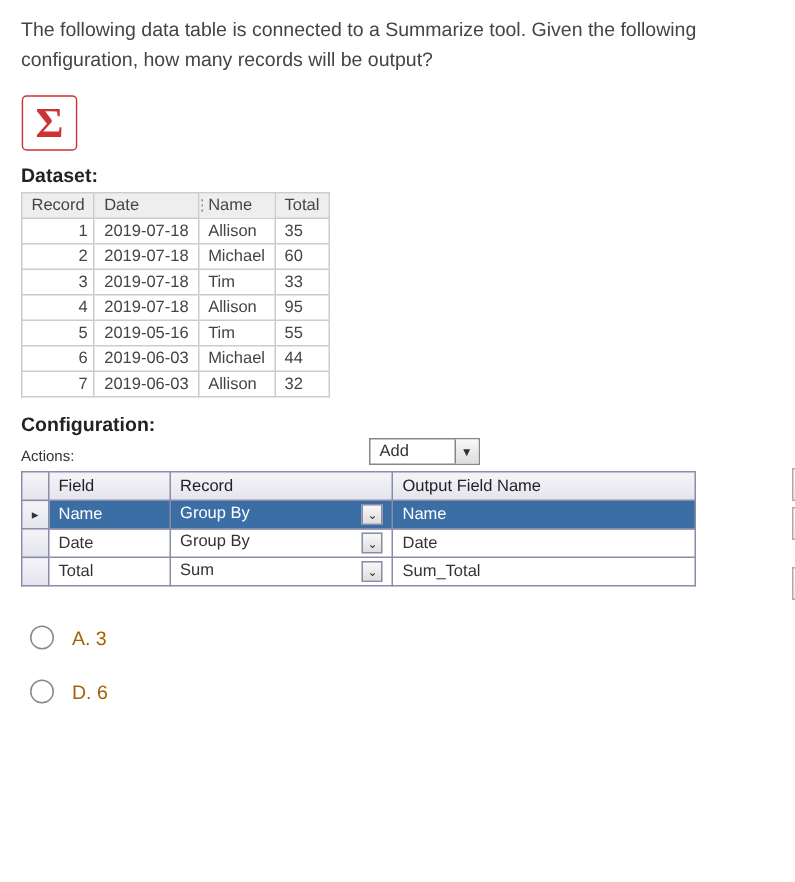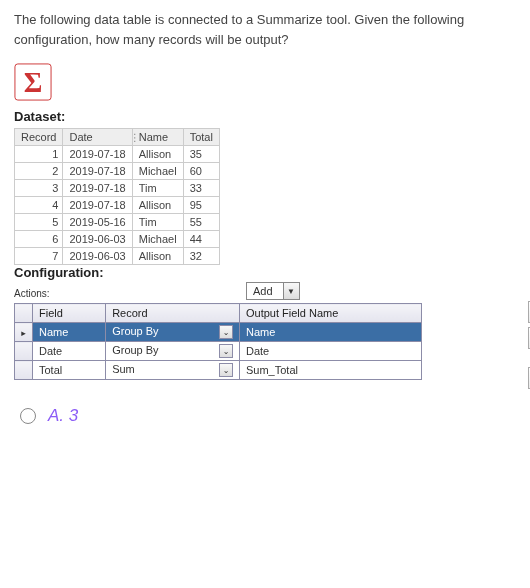--- a/index.html
+++ b/index.html
@@ -12,38 +12,38 @@
   .ds-table th, .ds-table td { border: 1px solid #ccc; padding: 2px 6px; text-align: left; }
   .ds-table th { background: #eee; font-weight: normal; }
   .ds-table .rec { text-align: right; padding-right: 4px; width: 42px; }
   .ds-table th.name-col { position: relative; }
   .col-handle { position: absolute; left: -3px; top: 50%; transform: translateY(-50%); font-size: 10px; color: #888; letter-spacing: -1px; }
   
   .actions-wrap { margin-top: 6px; position: relative; }
   .actions-title { font-size: 10px; color: #333; margin-bottom: 4px; display: inline-block; }
   .add-select { position: absolute; left: 232px; top: -4px; }
   .combo { display: inline-flex; align-items: center; border: 1px solid #888; background: #fff; font-size: 11px; height: 18px; }
-  .combo .lbl { padding: 0 10px 0 6px; }
+  .combo .lbl { padding: 0 30px 0 6px; }
   .combo .arrow { width: 16px; height: 100%; border-left: 1px solid #888; background: linear-gradient(#f8f8f8,#ddd); display: flex; align-items: center; justify-content: center; font-size: 8px; color: #333; }
   .actions-grid-wrap { position: relative; }
-  .actions-grid { border: 1px solid #5b5b7a; border-collapse: collapse; font-size: 11px; width: 408px; }
+  .actions-grid { border: 1px solid #5b5b7a; border-collapse: collapse; font-size: 11px; width: 450px; }
   .actions-grid th { background: linear-gradient(#f4f4f8,#e4e4ee); border: 1px solid #8c8ca8; padding: 3px 6px; text-align: left; font-weight: normal; color: #222; }
   .actions-grid td { border: 1px solid #8c8ca8; padding: 2px 6px; height: 18px; }
   .actions-grid .rowhdr { width: 18px; background: linear-gradient(#f4f4f8,#e4e4ee); padding: 0; text-align: center; }
   .actions-grid tr.sel td.cell { background: #3b6ea5; color: #fff; }
   .actions-grid tr.sel .rowhdr::after { content: "▸"; font-size: 9px; color: #333; }
   .dd-arrow { float: right; width: 14px; height: 14px; border: 1px solid #8c8ca8; background: linear-gradient(#f8f8f8,#ddd); display: inline-flex; align-items: center; justify-content: center; font-size: 8px; color: #333; margin-left: 4px; }
   .side-btns { position: absolute; right: -34px; top: -2px; display: flex; flex-direction: column; gap: 4px; }
   .side-btns .btn { width: 22px; height: 22px; border: 1px solid #aaa; background: linear-gradient(#fefefe,#eaeaea); display: flex; align-items: center; justify-content: center; font-size: 11px; color: #444; }
   .side-btns .gap { height: 10px; }
   
   .options { margin-top: 26px; }
   .opt { display: flex; align-items: center; gap: 12px; margin: 14px 0 20px 6px; }
   .radio { width: 16px; height: 16px; border: 1.5px solid #888; border-radius: 50%; background: #fff; }
-  .opt-label { font-size: 17px; color: #8b5cf6; font-style: italic; }
+  .opt-label { font-size: 13px; color: #a16207; }
 </style>
 </head>
 <body>
 
 <div class="question">The following data table is connected to a Summarize tool. Given the following configuration, how many records will be output?</div>
 
 <svg class="sigma-icon" viewBox="0 0 40 40">
   <rect x="1" y="1" width="38" height="38" rx="3" fill="#fff" stroke="#c33" stroke-width="1"></rect>
   <text x="20" y="30" text-anchor="middle" font-size="30" font-family="serif" font-weight="bold" fill="#c33">Σ</text>
 </svg>
@@ -98,21 +98,21 @@
       </tr>
       <tr>
         <td class="rec">7</td>
         <td>2019-06-03</td>
         <td>Allison</td>
         <td>32</td>
       </tr>
     </tbody>
 </table>
 
-<div class="section-label" style="margin-top:0;">Configuration:</div>
+<div class="section-label" style="margin-top:10px;">Configuration:</div>
 
 <div class="actions-wrap">
   <span class="actions-title">Actions:</span>
   <div class="add-select combo">
     <span class="lbl">Add</span>
     <span class="arrow">▼</span>
   </div>
 
   <div class="actions-grid-wrap">
     <table class="actions-grid">
@@ -152,13 +152,17 @@
       <div class="btn"></div>
     </div>
   </div>
 </div>
 
 <div class="options" id="opts">
     <div class="opt">
       <span class="radio"></span>
       <span class="opt-label">A. 3</span>
     </div>
+    <div class="opt">
+      <span class="radio"></span>
+      <span class="opt-label">D. 6</span>
+    </div>
   </div>
 
 </body></html>

